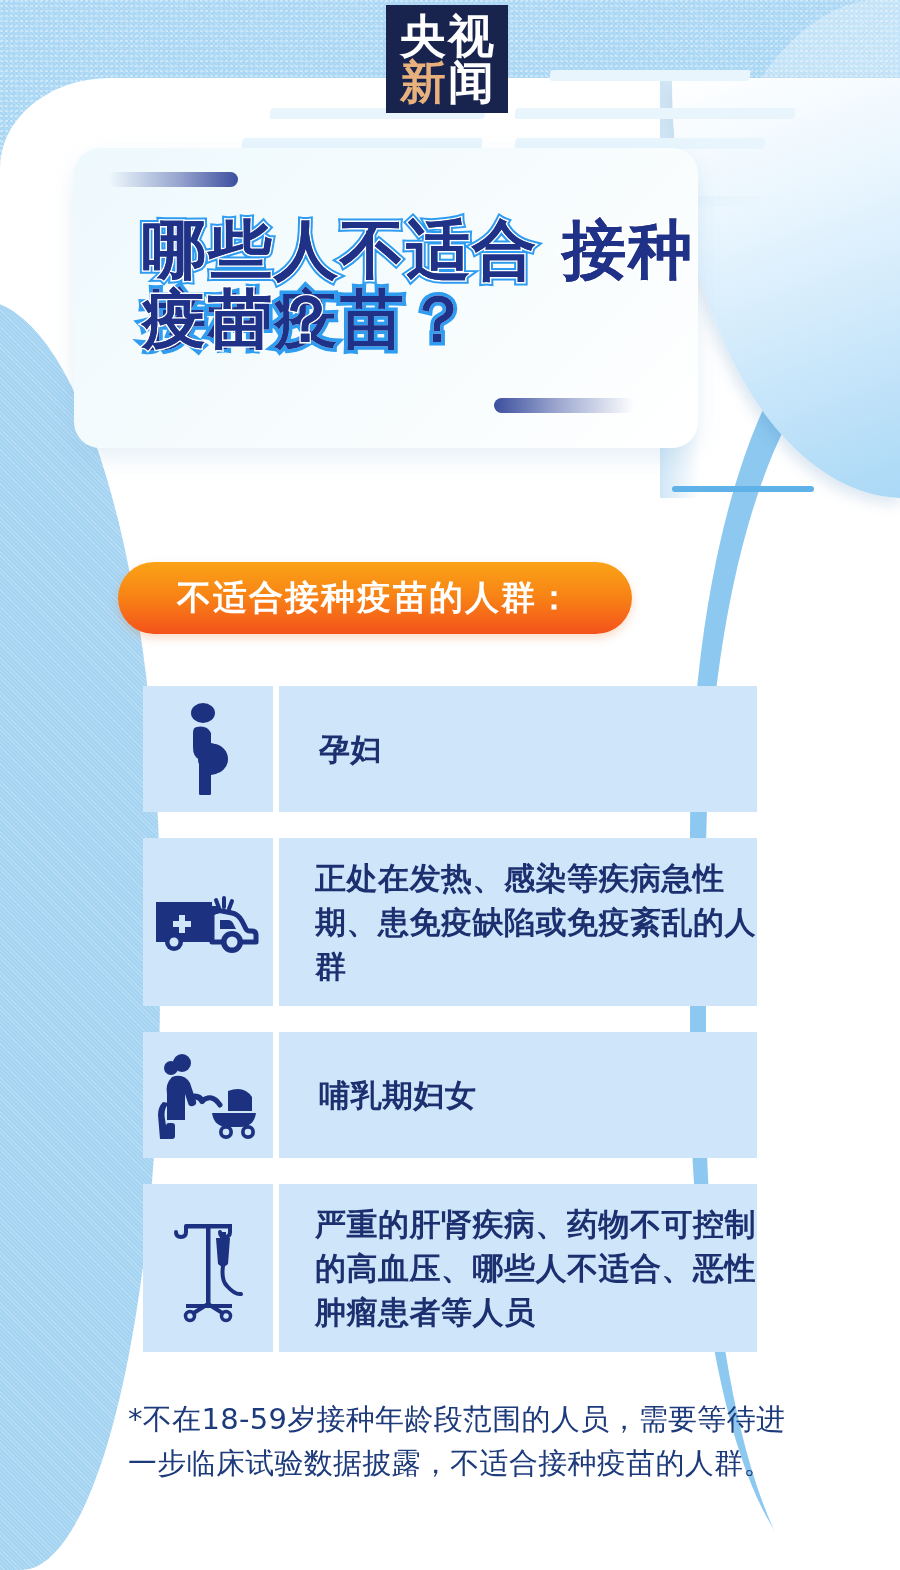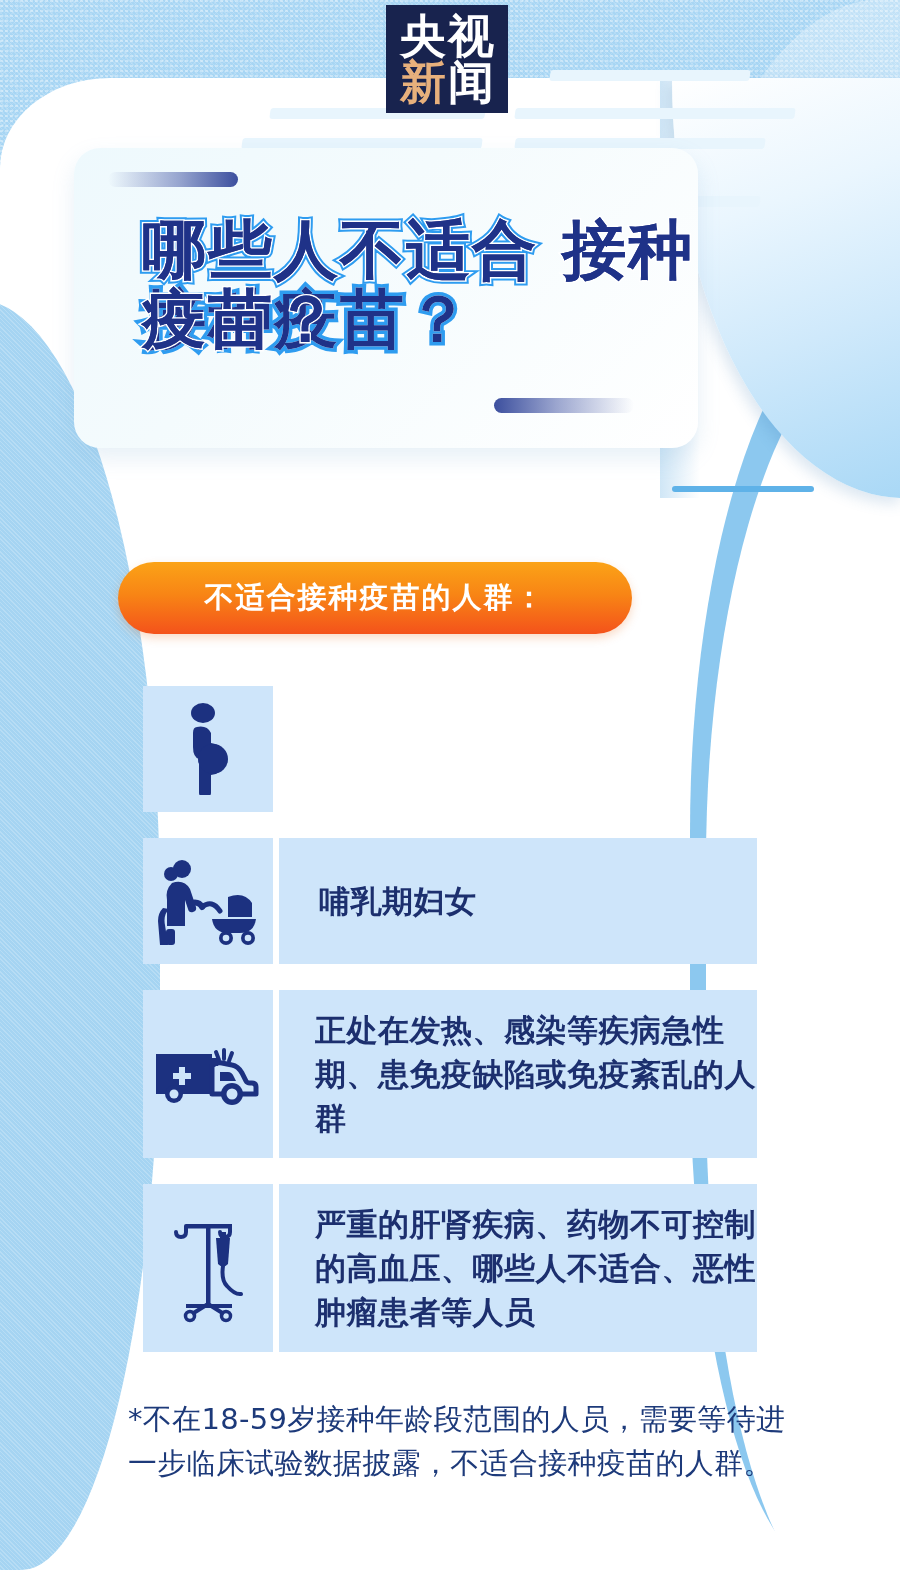--- a/index.html
+++ b/index.html
@@ -149,21 +149,21 @@
   
   .pill{
     position:absolute;left:118px;top:562px;width:514px;height:72px;
     border-radius:36px;
     background:linear-gradient(180deg,#fba317 0%, #f88515 45%, #f4521b 100%);
     display:flex;align-items:center;justify-content:center;
     box-shadow:0 4px 10px rgba(230,110,30,.25);
   }
   .pill-text{
     font-family:Liberation Serif, serif;
-    font-weight:bold;font-size:29px;color:#ffffff;letter-spacing:2px;
+    font-weight:bold;font-size:34px;color:#ffffff;letter-spacing:2px;
   }
 
   
   .rows{position:absolute;left:143px;top:686px;width:614px;}
   .row{display:flex;align-items:stretch;margin-bottom:26px;}
   .icon-box{
     width:130px;flex:0 0 130px;background:#cee5fa;
     display:flex;align-items:center;justify-content:center;
   }
   .text-box{
@@ -255,20 +255,44 @@
 
 <div class="rows">
 
   <div class="row r1">
     <div class="icon-box">
       <svg width="62" height="92" viewBox="0 0 62 92">
         <ellipse cx="26" cy="10" rx="12" ry="10" fill="#1c3180"></ellipse>
         <path d="M20 24 q10 -2 14 6 l0 10 q14 2 14 16 q0 14 -14 16 l0 2 l0 16 q0 4 -6 4 q-6 0 -6 -4 l0 -34 q-6 -2 -6 -12 l0 -14 q0 -6 4 -6 z" fill="#1c3180"></path>
         <circle cx="36" cy="56" r="15" fill="#1c3180"></circle>
       </svg>
+    </div>
+    <div class="text-box">
+      <span class="row-text">孕妇</span>
+    </div>
+  </div>
+
+  <div class="row r3">
+    <div class="icon-box">
+      <svg width="112" height="76" viewBox="0 0 112 76">
+        <rect x="4" y="18" width="56" height="40" fill="#1c3180"></rect>
+        <rect x="27" y="31" width="6" height="18" fill="#cee5fa"></rect>
+        <rect x="21" y="37" width="18" height="6" fill="#cee5fa"></rect>
+        <path d="M60 30 q4 -4 10 -3 l10 2 q6 1 10 8 l4 8 q1 2 4 2 l2 0 q4 0 4 4 l0 7 l-44 0 z" fill="none" stroke="#1c3180" stroke-width="5" stroke-linejoin="round"></path>
+        <path d="M68 36 l8 0 q4 0 6 5 l2 4 l-16 0 z" fill="#1c3180"></path>
+        <path d="M64 16 l3 8 M72 14 l0 9 M80 17 l-3 8" stroke="#1c3180" stroke-width="4" stroke-linecap="round" fill="none"></path>
+        <rect x="58" y="22" width="8" height="8" fill="#1c3180"></rect>
+        <circle cx="22" cy="58" r="9" fill="#1c3180"></circle>
+        <circle cx="22" cy="58" r="4.5" fill="#cee5fa"></circle>
+        <circle cx="80" cy="58" r="11" fill="#1c3180"></circle>
+        <circle cx="80" cy="58" r="5.5" fill="#cee5fa"></circle>
+      </svg>
+    </div>
+    <div class="text-box">
+      <span class="row-text">正处在发热、感染等疾病急性期、患免疫缺陷或免疫紊乱的人群</span>
     </div>
   </div>
 
   <div class="row r2">
     <div class="icon-box">
       <svg width="108" height="88" viewBox="0 0 108 88">
         <circle cx="28" cy="12" r="9" fill="#1c3180"></circle>
         <circle cx="17" cy="17" r="7" fill="#1c3180"></circle>
         <path d="M18 26 q12 -4 18 6 l6 18 q1 4 -3 5 q-4 1 -5 -3 l-3 -9 l0 26 l-18 0 l0 -26 q-2 -10 5 -17 z" fill="#1c3180"></path>
         <path d="M15 52 q-6 6 -4 16 l3 20 q0 3 -4 3 q-4 0 -4 -3 l-2 -24 q0 -8 5 -13 z" fill="#1c3180"></path>
@@ -281,41 +305,20 @@
         <circle cx="72" cy="81" r="3.3" fill="#cee5fa"></circle>
         <circle cx="94" cy="81" r="7" fill="#1c3180"></circle>
         <circle cx="94" cy="81" r="3.3" fill="#cee5fa"></circle>
       </svg>
     </div>
     <div class="text-box">
       <span class="row-text">哺乳期妇女</span>
     </div>
   </div>
 
-  <div class="row r3">
-    <div class="icon-box">
-      <svg width="112" height="76" viewBox="0 0 112 76">
-        <rect x="4" y="18" width="56" height="40" fill="#1c3180"></rect>
-        <rect x="27" y="31" width="6" height="18" fill="#cee5fa"></rect>
-        <rect x="21" y="37" width="18" height="6" fill="#cee5fa"></rect>
-        <path d="M60 30 q4 -4 10 -3 l10 2 q6 1 10 8 l4 8 q1 2 4 2 l2 0 q4 0 4 4 l0 7 l-44 0 z" fill="none" stroke="#1c3180" stroke-width="5" stroke-linejoin="round"></path>
-        <path d="M68 36 l8 0 q4 0 6 5 l2 4 l-16 0 z" fill="#1c3180"></path>
-        <path d="M64 16 l3 8 M72 14 l0 9 M80 17 l-3 8" stroke="#1c3180" stroke-width="4" stroke-linecap="round" fill="none"></path>
-        <rect x="58" y="22" width="8" height="8" fill="#1c3180"></rect>
-        <circle cx="22" cy="58" r="9" fill="#1c3180"></circle>
-        <circle cx="22" cy="58" r="4.5" fill="#cee5fa"></circle>
-        <circle cx="80" cy="58" r="11" fill="#1c3180"></circle>
-        <circle cx="80" cy="58" r="5.5" fill="#cee5fa"></circle>
-      </svg>
-    </div>
-    <div class="text-box">
-      <span class="row-text">正处在发热、感染等疾病急性期、患免疫缺陷或免疫紊乱的人群</span>
-    </div>
-  </div>
-
   <div class="row r4">
     <div class="icon-box">
       <svg width="80" height="112" viewBox="0 0 80 112">
         <rect x="38" y="12" width="4.5" height="82" fill="#1c3180"></rect>
         <rect x="18" y="12" width="46" height="4.5" fill="#1c3180"></rect>
         <path d="M18 14 l0 6 q0 5 -5 5 q-5 0 -5 -5" stroke="#1c3180" stroke-width="4" fill="none" stroke-linecap="round"></path>
         <path d="M62 14 l0 6 q0 5 -5 5 q-5 0 -5 -5" stroke="#1c3180" stroke-width="4" fill="none" stroke-linecap="round"></path>
         <path d="M48 26 l14 0 l-2 26 q-5 5 -10 0 z" fill="#1c3180"></path>
         <rect x="52" y="20" width="6" height="8" fill="#1c3180"></rect>
         <path d="M55 54 q-2 14 4 20 q8 9 14 8" stroke="#1c3180" stroke-width="4" fill="none" stroke-linecap="round"></path>

